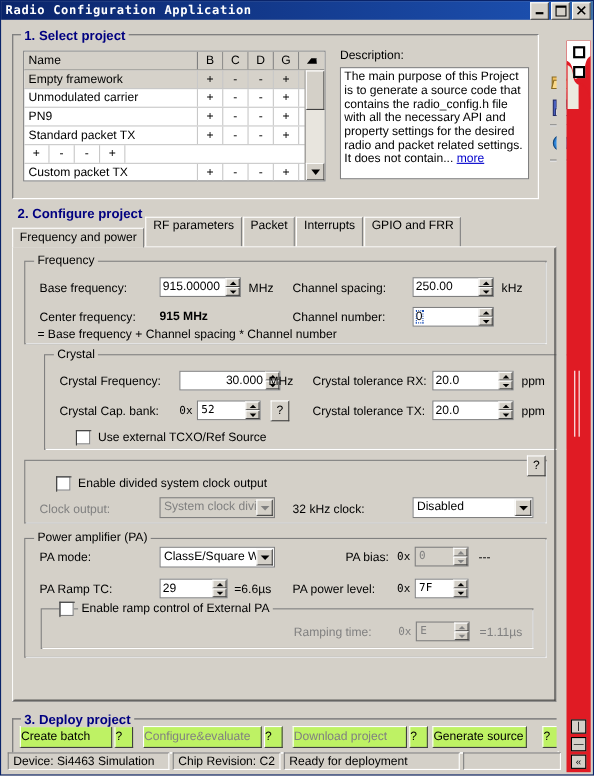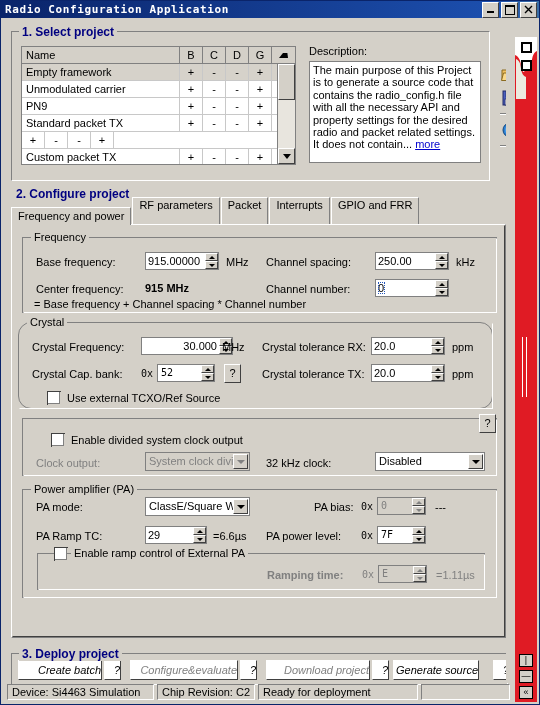--- a/index.html
+++ b/index.html
@@ -124,23 +124,23 @@
   .cbx::after{content:"";position:absolute;left:-1px;top:-1px;width:13px;height:13px;border-top:1px solid #404040;border-left:1px solid #404040;}
 
   .qbtn{position:absolute;width:17px;height:19px;background:#d4d0c8;border-top:1px solid #fff;border-left:1px solid #fff;
         border-right:1px solid #404040;border-bottom:1px solid #404040;box-sizing:border-box;
         text-align:center;line-height:17px;font-size:11px;}
 
   .focusbox{position:absolute;left:2px;top:2px;width:7px;height:12px;border:1px dotted #2255bb;box-sizing:border-box;}
 
   
   #step3{left:9px;top:634px;width:495px;height:30px;}
-  .dbtn{position:absolute;height:20px;background:#ffffff;border-top:1px solid #fff;border-left:1px solid #fff;
+  .dbtn{position:absolute;height:20px;background:#bef264;border-top:1px solid #fff;border-left:1px solid #fff;
         border-right:1px solid #404040;border-bottom:1px solid #404040;box-sizing:border-box;
-        font-size:11px;text-align:right;line-height:18px;white-space:nowrap;font-style:italic;}
+        font-size:11px;text-align:left;line-height:18px;white-space:nowrap;}
   .dbtn.dis{color:#808080;}
   .dbtn.q{width:17px;}
 
   
   .status{position:absolute;left:5px;right:28px;bottom:3px;height:16px;display:flex;gap:3px;}
   .spane{background:#d4d0c8;border:1px solid #808080;border-right-color:#fff;border-bottom-color:#fff;
          box-sizing:border-box;font-size:11px;line-height:14px;padding-left:4px;white-space:nowrap;}
   .grip{position:absolute;right:3px;bottom:2px;width:15px;height:15px;}
 
   
@@ -339,21 +339,21 @@
               </div>
               <div>
                 <i class="ar-d"></i>
               </div>
             </div>
         </div>
 
         <div class="lbl" style="left:11px;top:60px;">= Base frequency + Channel spacing * Channel number</div>
       </div>
 
-      <div class="gb" style="left:6px;top:97px;width:475px;height:87px;border-radius:13px;">
+      <div class="gb" style="left:28px;top:97px;width:475px;height:87px;">
         <div class="gbl">Crystal</div>
 
         <div class="lbl" style="left:13px;top:18px;">Crystal Frequency:</div>
         <div class="spin" style="left:122px;top:14px;width:92px;">
           <div class="val r">30.000</div>
           <div class="spinbtns">
               <div>
                 <i class="ar-u"></i>
               </div>
               <div>
@@ -484,21 +484,21 @@
               <div>
                 <i class="ar-d"></i>
               </div>
             </div>
         </div>
 
         <div class="gb" style="left:14px;top:63px;width:448px;height:37px;">
           <div class="cbx" style="left:16px;top:-7px;z-index:3;"></div>
           <div class="gbl" style="left:33px;top:-7px;">Enable ramp control of External PA</div>
 
-          <div class="lbl dim" style="left:229px;top:15px;font-weight:bold;">Ramping time:</div>
+          <div class="lbl dim" style="left:229px;top:15px;">Ramping time:</div>
           <div class="lbl dim" style="left:324px;top:15px;font-family:'DejaVu Sans Mono',monospace;font-size:10px;">0x</div>
           <div class="spin dis" style="left:340px;top:11px;width:49px;">
             <div class="val mono">E</div>
             <div class="spinbtns">
                 <div>
                   <i class="ar-u"></i>
                 </div>
                 <div>
                   <i class="ar-d"></i>
                 </div>

